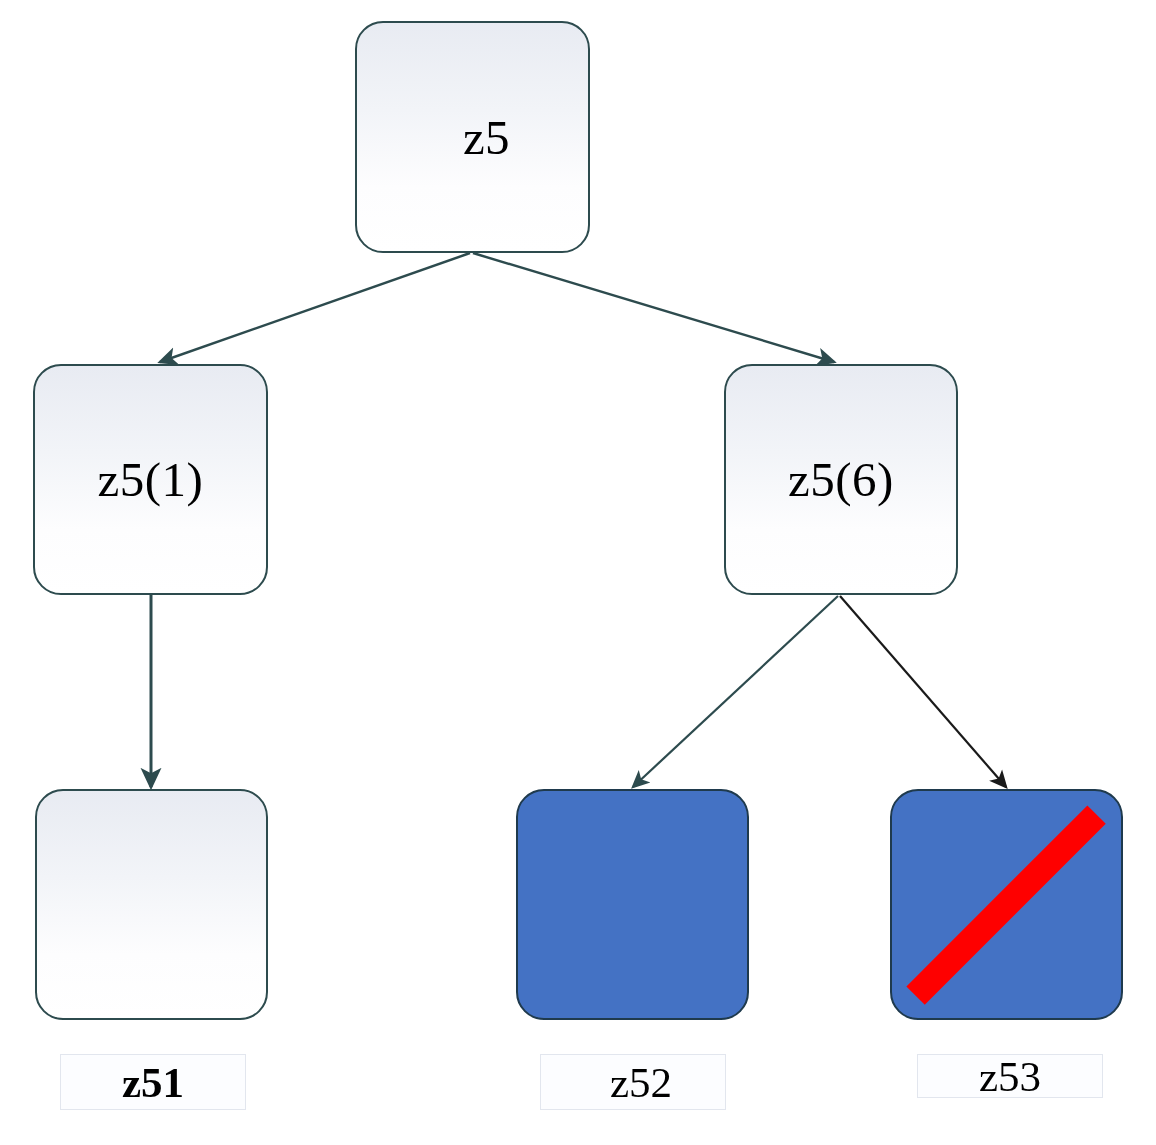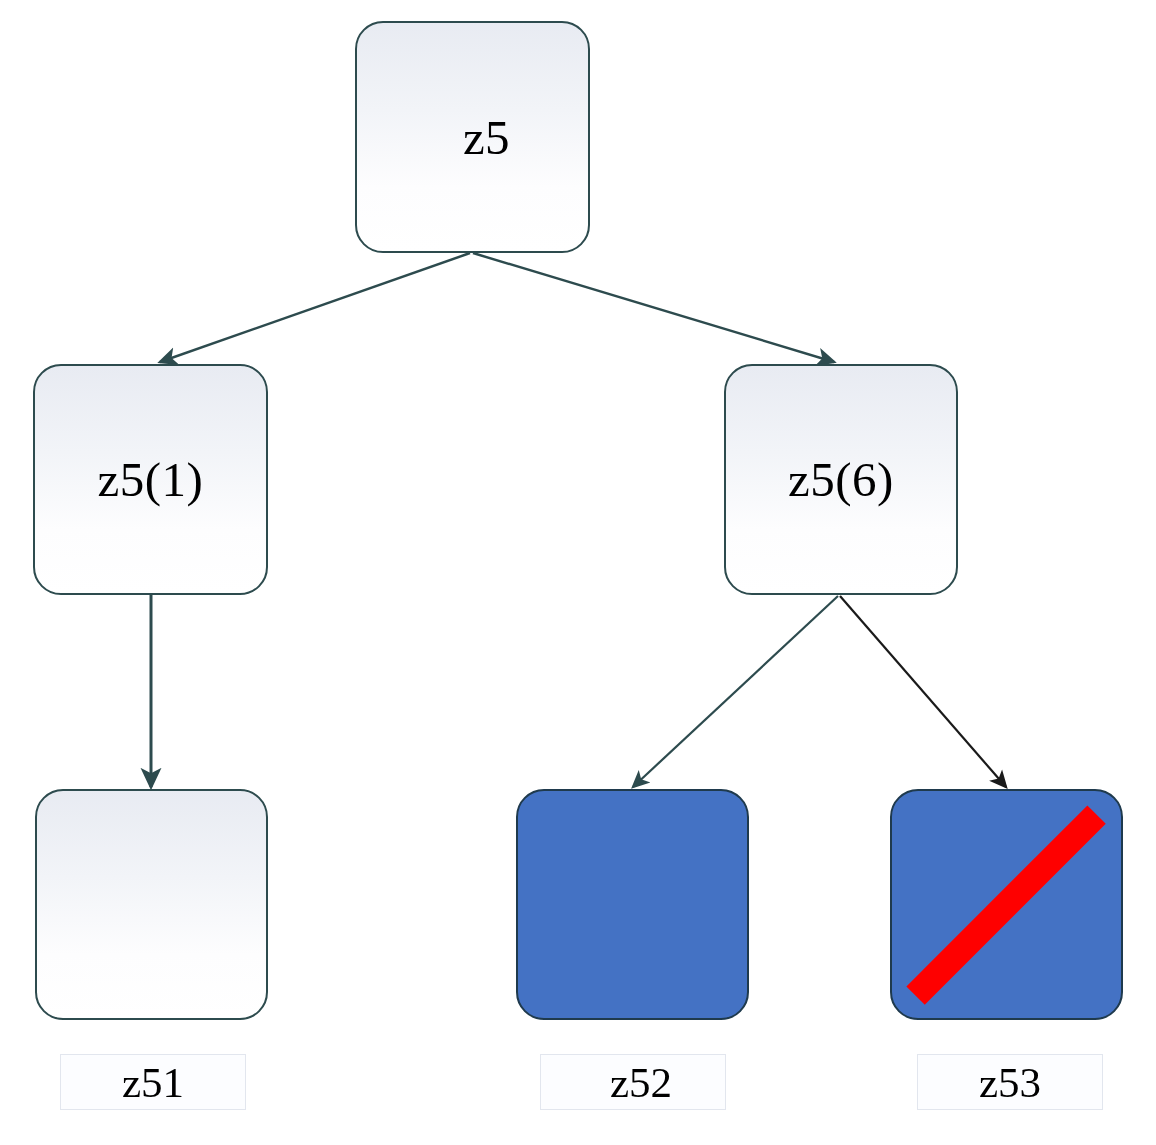--- a/index.html
+++ b/index.html
@@ -98,25 +98,25 @@
 
   <div class="node filled" style="left: 516px; top: 789px; width: 233px; height: 231px;">
     <span></span>
   </div>
 
   <div class="node filled" style="left: 890px; top: 789px; width: 233px; height: 231px;">
     <span class="stripe"></span>
     <span></span>
   </div>
 
-  <div class="label-box" style="left: 60px; top: 1054px; width: 186px; height: 56px;">
+  <div class="label-box" style="left: 60px; top: 1054px; width: 186px; height: 56px; font-weight: bold;">
     <span>z51</span>
   </div>
 
   <div class="label-box" style="left: 540px; top: 1054px; width: 186px; height: 56px; padding-left: 16px;">
     <span>z52</span>
   </div>
 
-  <div class="label-box" style="left: 917px; top: 1054px; width: 186px; height: 56px;">
+  <div class="label-box" style="left: 917px; top: 1054px; width: 186px; height: 44px;">
     <span>z53</span>
   </div>
 
 </div>
 
 </body></html>

